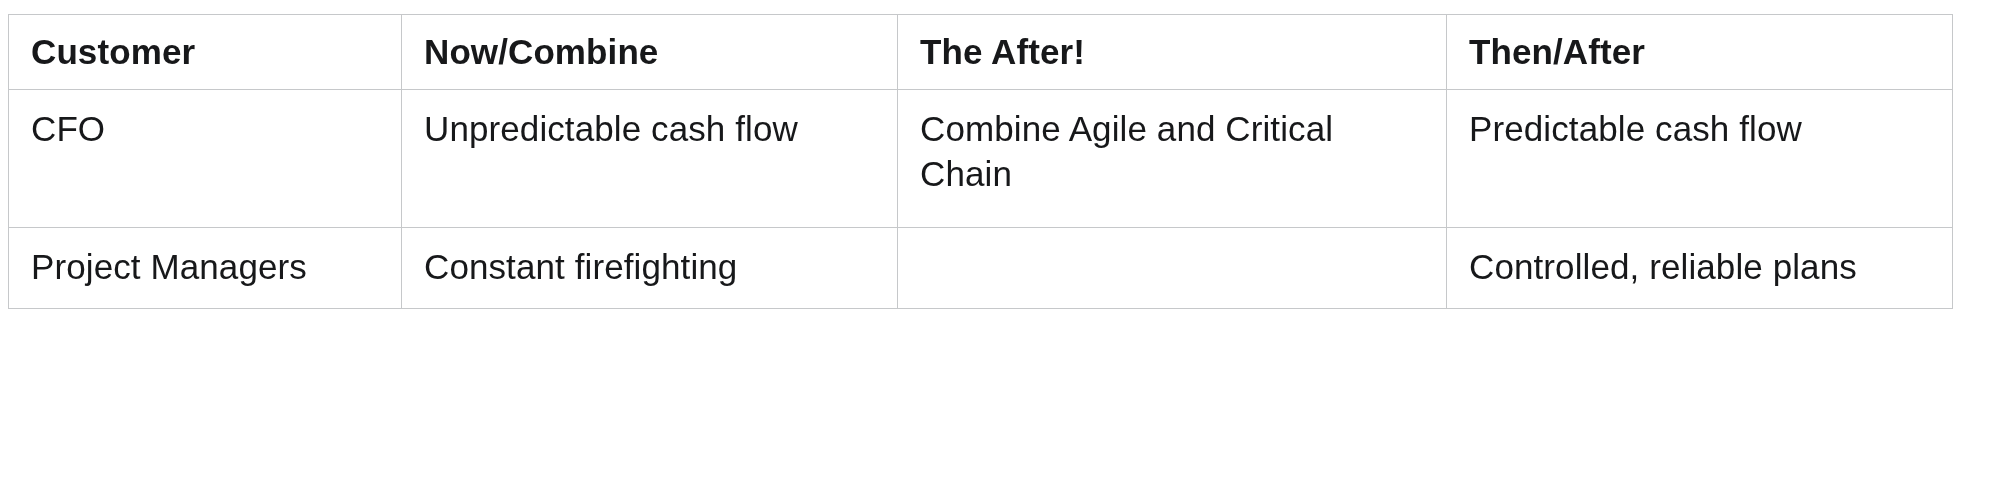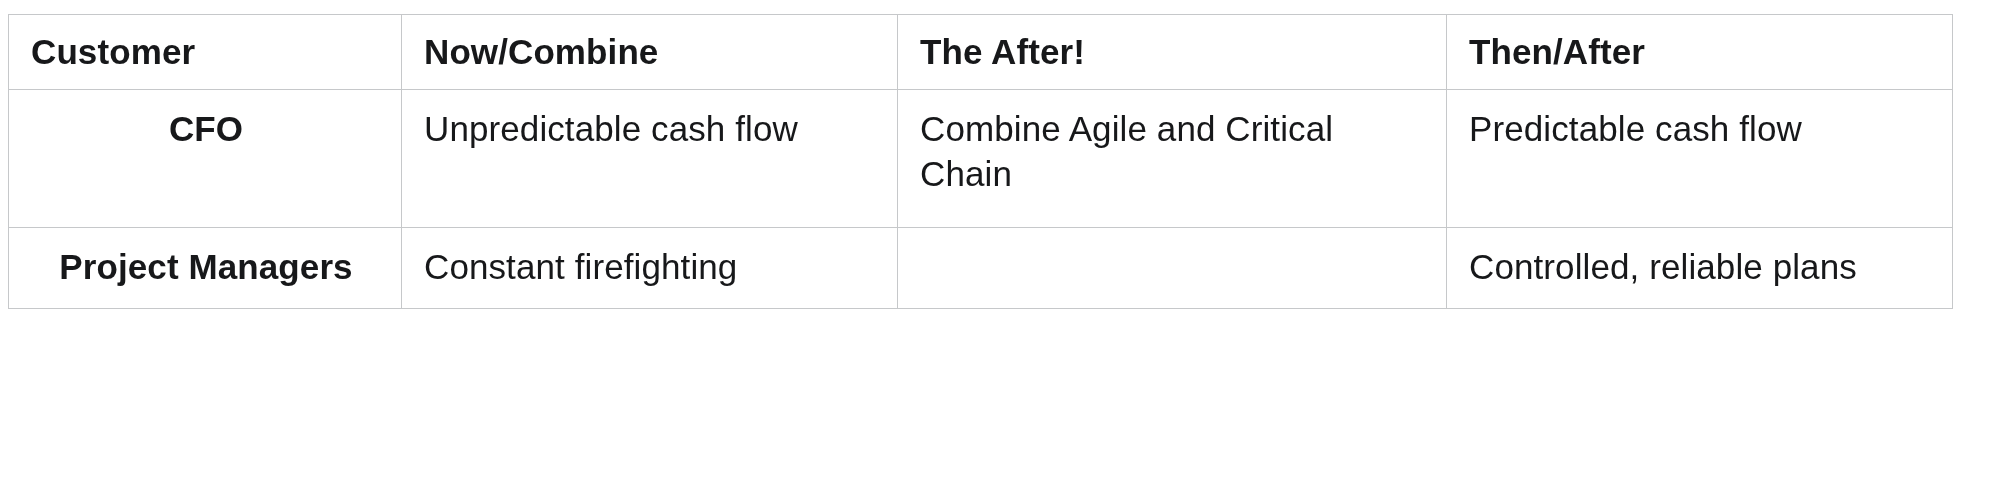--- a/index.html
+++ b/index.html
@@ -60,22 +60,21 @@
     height: 45px;
     padding-top: 14px;
     padding-bottom: 14px;
   }
 
   table.comparison tbody td {
     font-weight: normal;
   }
 
   table.comparison tbody td.rowhead {
-    font-weight: bold;
-    text-align: center;
+    font-weight: normal;
   }
 
   
   tr[data-row="header"] th { height: 47px; }
   tr[data-row="0"] td { height: 105px; }
   tr[data-row="1"] td { height: 48px; }
   tr[data-row="2"] td { height: 48px; }
   tr[data-row="3"] td { height: 48px; }
 
   td.empty-cell { padding: 0; }

